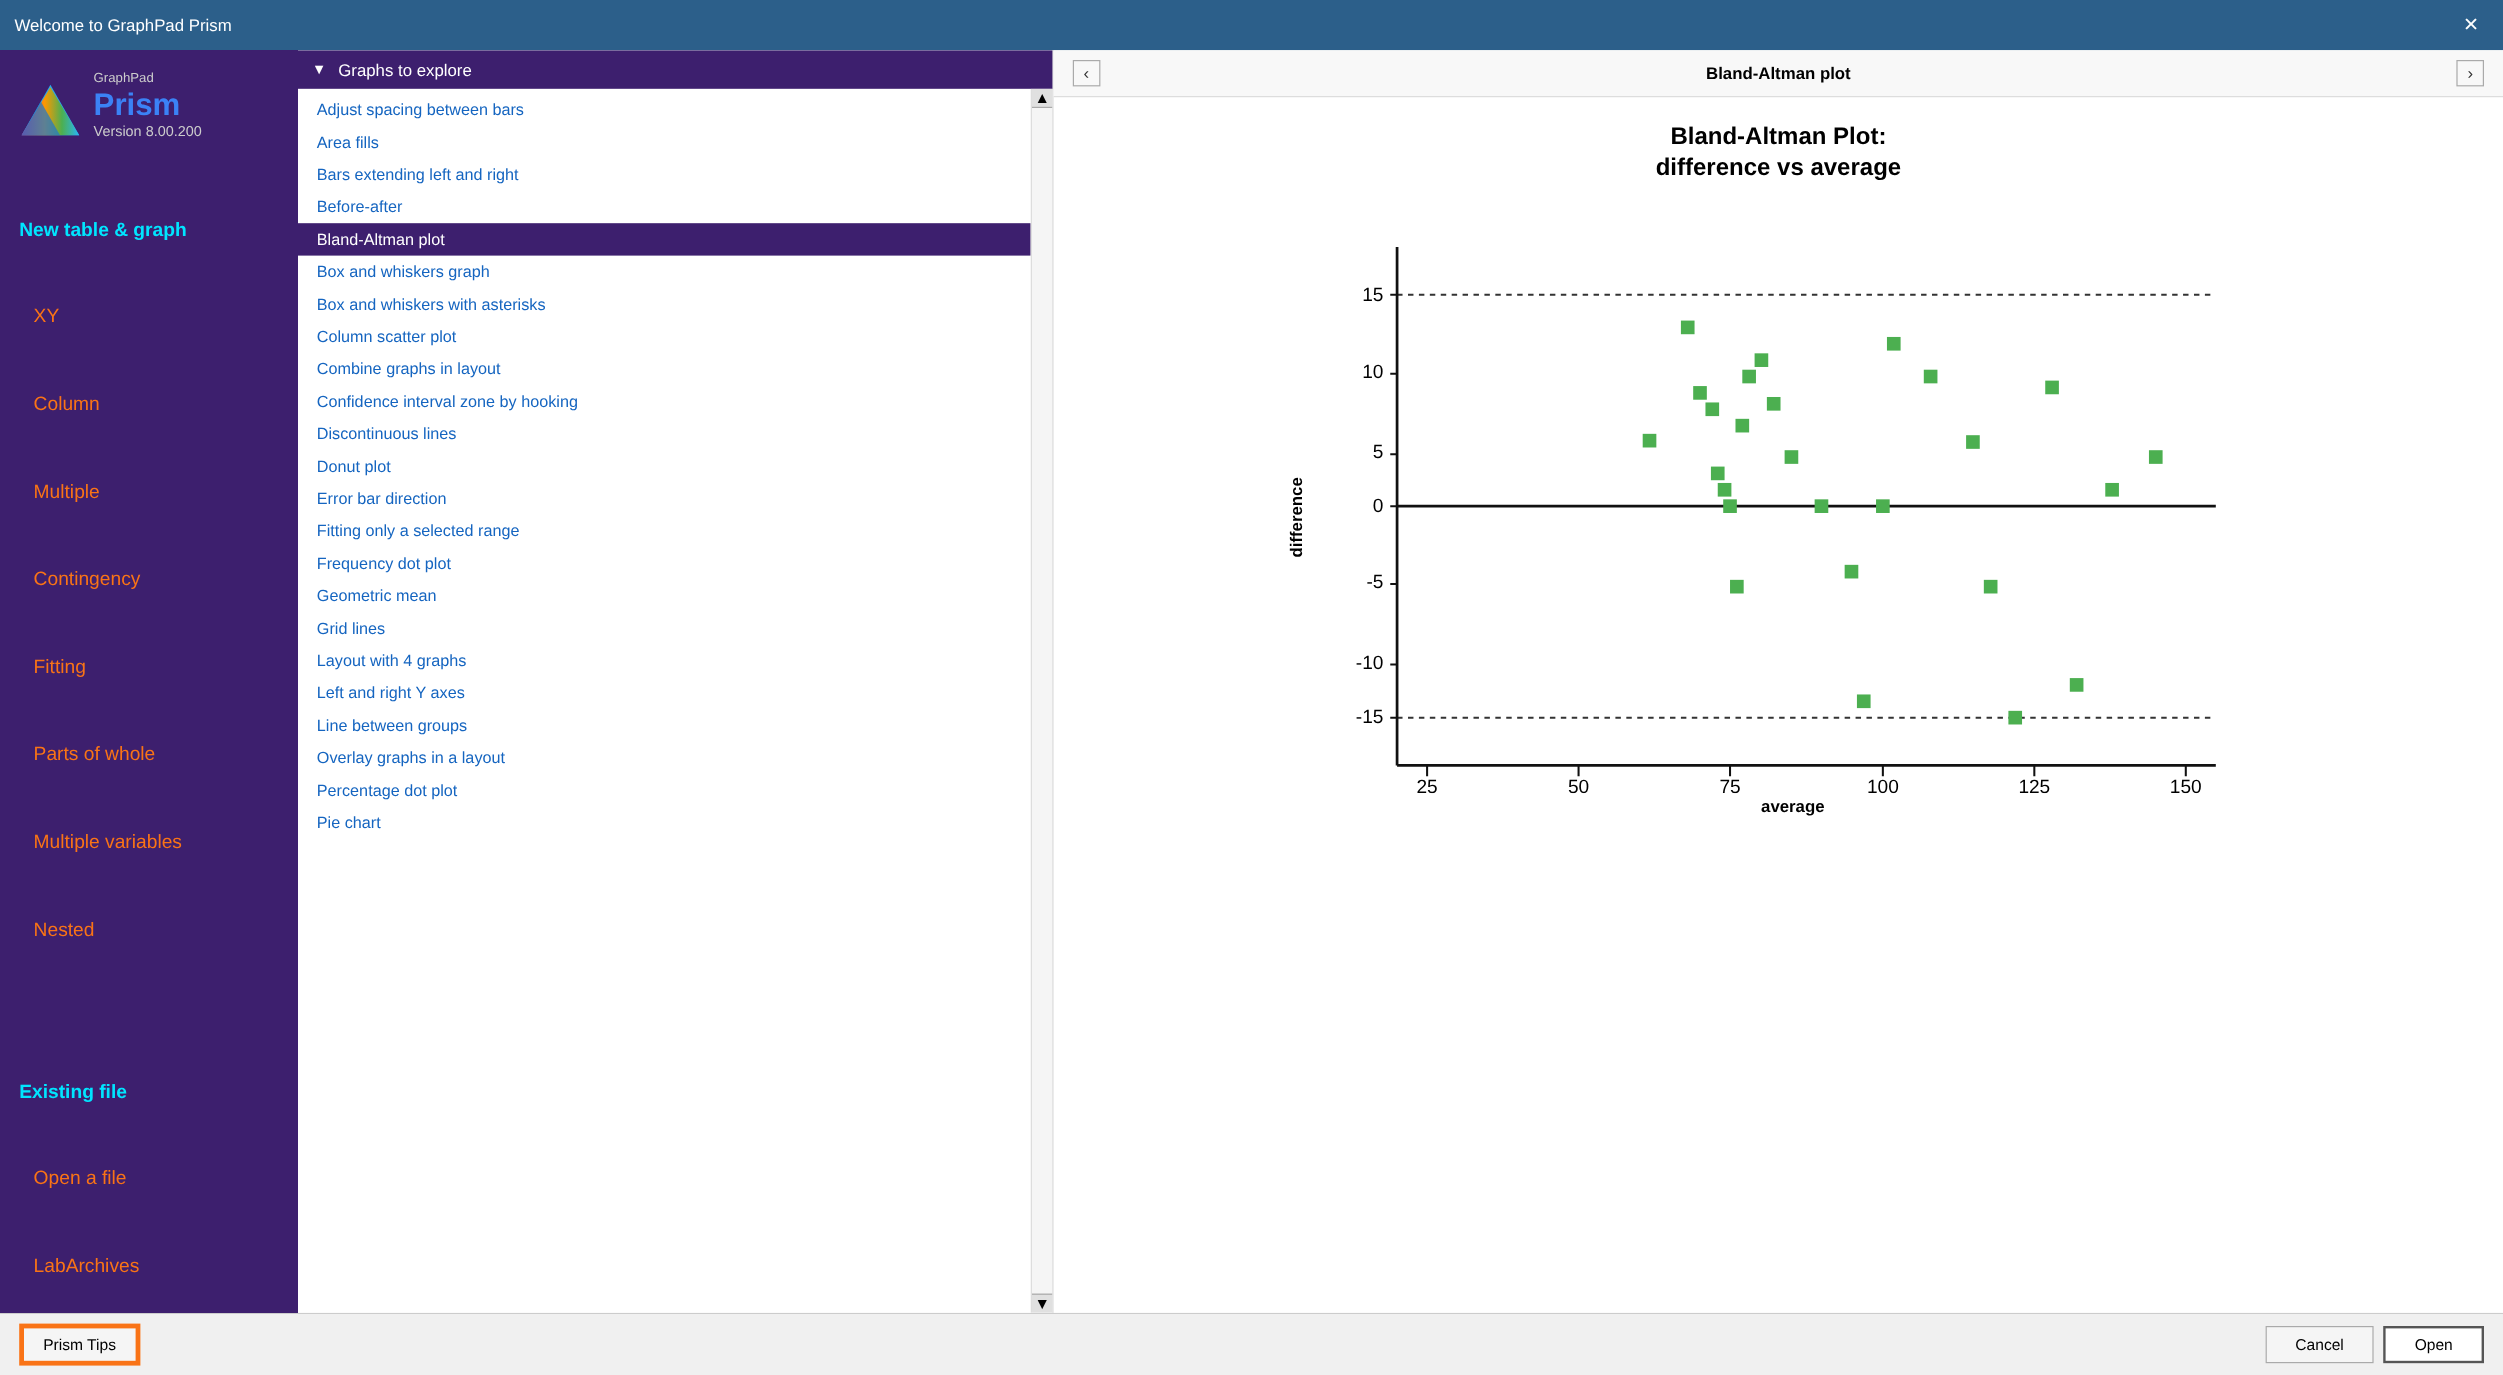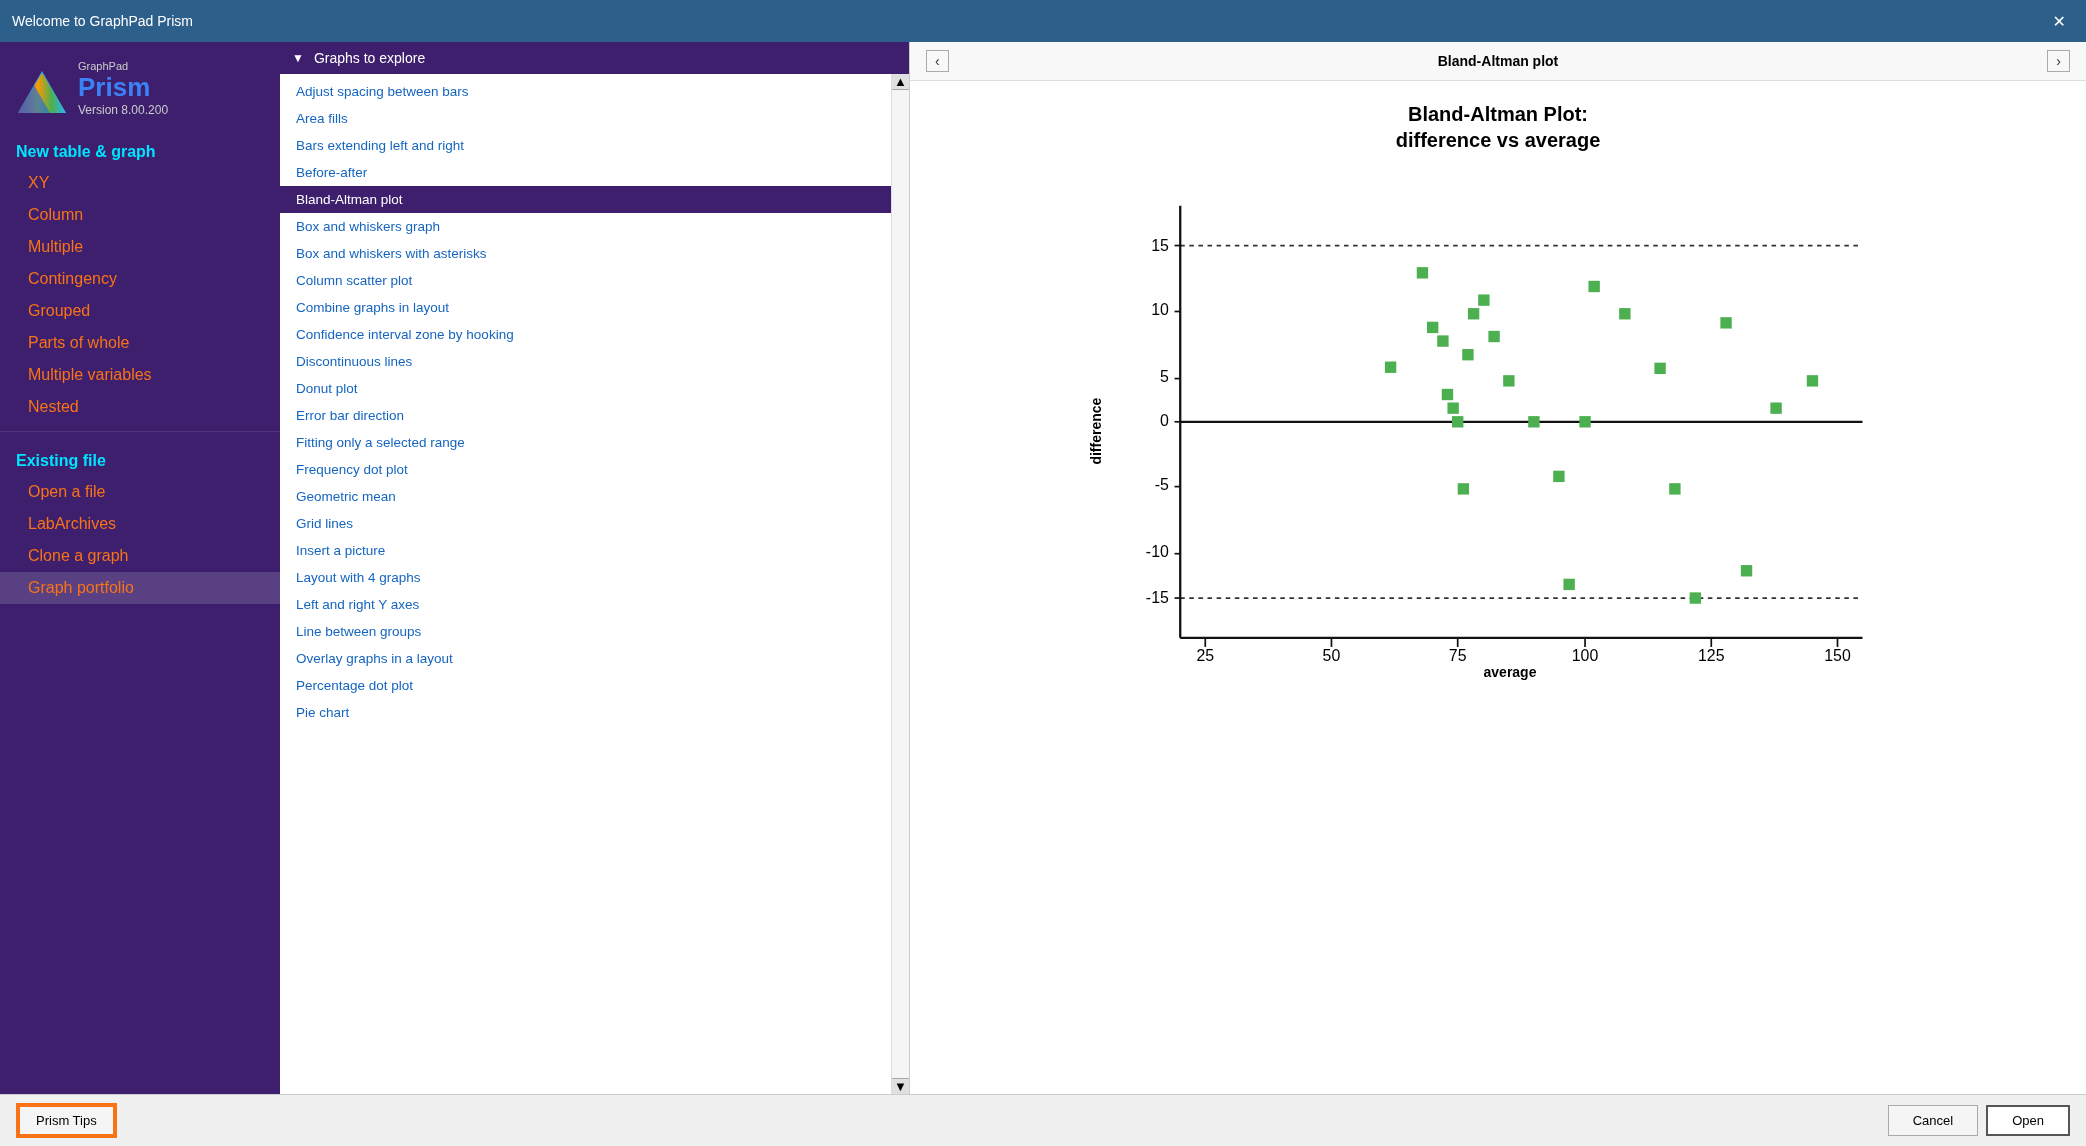--- a/index.html
+++ b/index.html
@@ -25,27 +25,28 @@
     }
 
     
     .main-container {
       display: flex;
       height: calc(1146px - 42px - 52px);
     }
 
     
     .sidebar {
-      width: 280px;
+      width: 248px;
       background: #3d1f6e;
       color: white;
       display: flex;
       flex-direction: column;
       padding: 0;
       overflow-y: auto;
+      gap: 41px;
     }
     .sidebar-logo {
       padding: 18px 16px 14px;
       display: flex;
       align-items: center;
       gap: 10px;
     }
     .sidebar-logo-icon {
       width: 52px;
       height: 52px;
@@ -245,21 +246,21 @@
         <div class="brand">Prism</div>
         <div class="version">Version 8.00.200</div>
       </div>
     </div>
 
     <div class="sidebar-section-title">New table &amp; graph</div>
     <div class="sidebar-item">XY</div>
     <div class="sidebar-item">Column</div>
     <div class="sidebar-item">Multiple</div>
     <div class="sidebar-item">Contingency</div>
-    <div class="sidebar-item">Grouped</div>
+    <div class="sidebar-item">Fitting</div>
     <div class="sidebar-item">Parts of whole</div>
     <div class="sidebar-item">Multiple variables</div>
     <div class="sidebar-item">Nested</div>
 
     <div class="sidebar-divider"></div>
 
     <div class="sidebar-section-title">Existing file</div>
     <div class="sidebar-item">Open a file</div>
     <div class="sidebar-item">LabArchives</div>
     <div class="sidebar-item">Clone a graph</div>
@@ -283,21 +284,20 @@
         <div class="graph-list-item">Column scatter plot</div>
         <div class="graph-list-item">Combine graphs in layout</div>
         <div class="graph-list-item">Confidence interval zone by hooking</div>
         <div class="graph-list-item">Discontinuous lines</div>
         <div class="graph-list-item">Donut plot</div>
         <div class="graph-list-item">Error bar direction</div>
         <div class="graph-list-item">Fitting only a selected range</div>
         <div class="graph-list-item">Frequency dot plot</div>
         <div class="graph-list-item">Geometric mean</div>
         <div class="graph-list-item">Grid lines</div>
-        <div class="graph-list-item">Insert a picture</div>
         <div class="graph-list-item">Layout with 4 graphs</div>
         <div class="graph-list-item">Left and right Y axes</div>
         <div class="graph-list-item">Line between groups</div>
         <div class="graph-list-item">Overlay graphs in a layout</div>
         <div class="graph-list-item">Percentage dot plot</div>
         <div class="graph-list-item">Pie chart</div>
       </div>
       <div style="display:flex;flex-direction:column;width:18px;background:#f5f5f5;border-left:1px solid #ddd;">
         <div style="height:16px;display:flex;align-items:center;justify-content:center;background:#e0e0e0;border-bottom:1px solid #aaa;cursor:pointer;">▲</div>
         <div style="flex:1;"></div>

